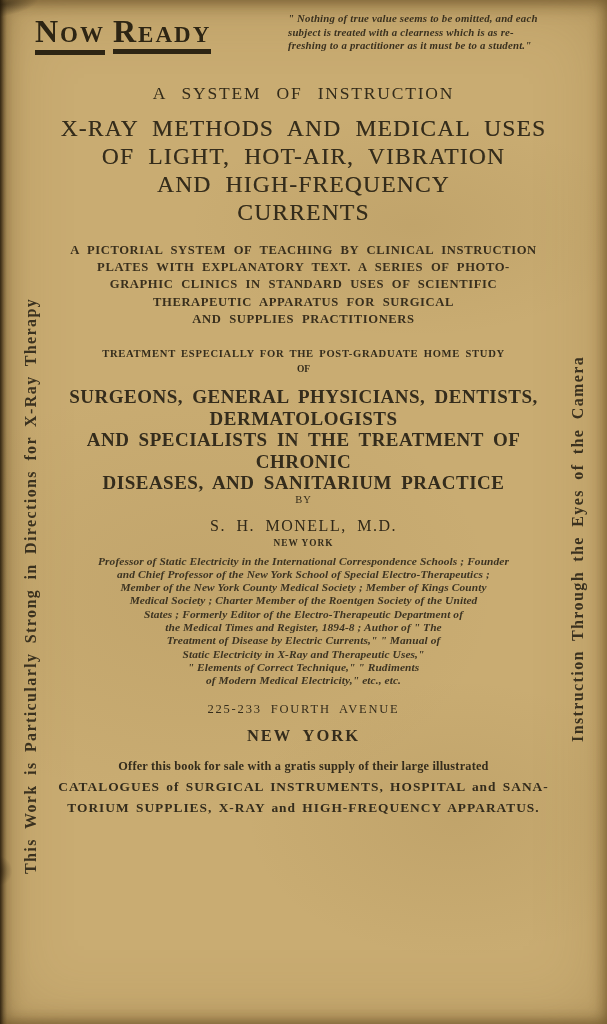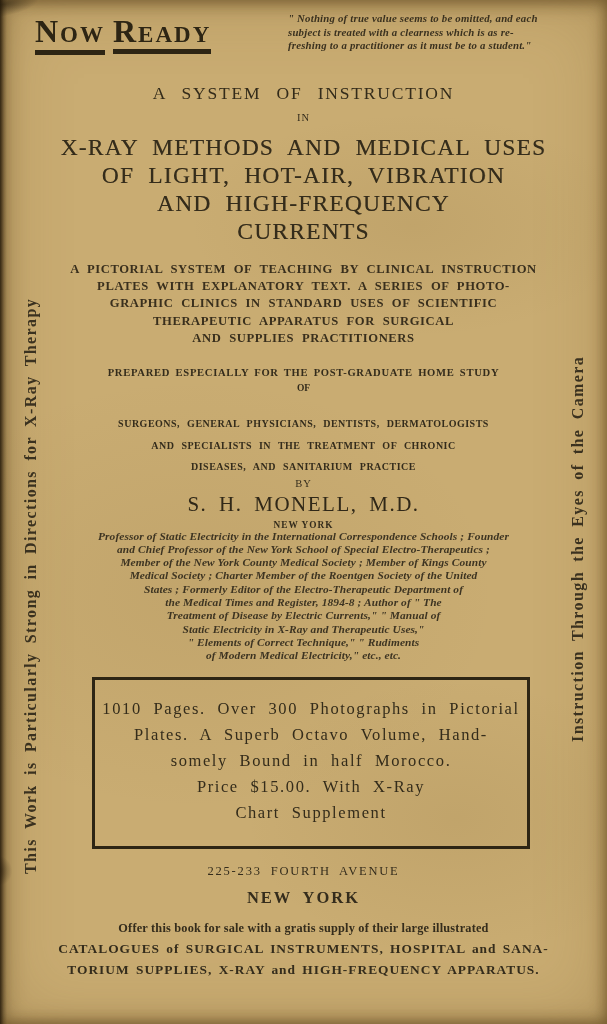--- a/index.html
+++ b/index.html
@@ -65,26 +65,26 @@
 
   .system   { margin-top:83px; font-size:17.5px; letter-spacing:1.8px; word-spacing:9px; color:#332b1a; }
   .in-word  { margin-top:8px; font-size:10.5px; letter-spacing:1px; }
   .main-title { margin:10px 0 0 0; font-size:23.5px; font-weight:400; line-height:28px;
                 letter-spacing:1.2px; word-spacing:7px; color:#342c1b;
                 text-shadow:0.3px 0.3px 0.4px rgba(52,44,28,0.55); }
   .subtitle { margin-top:16px; font-size:12.6px; font-weight:600; line-height:17.2px;
               letter-spacing:0.6px; word-spacing:4px; color:#392f1d; }
   .prepared { margin-top:20px; font-size:10.6px; font-weight:700; letter-spacing:0.7px; word-spacing:2px; }
   .of-word  { margin-top:5px; font-size:9.5px; font-weight:700; }
-  .audience { margin-top:20px; font-size:10px; font-weight:600; line-height:21.5px;
+  .audience { margin-top:12px; font-size:19px; font-weight:600; line-height:21.5px;
               letter-spacing:0.5px; word-spacing:4px; }
   .by-word  { margin-top:0; font-size:10.5px; letter-spacing:1px; }
-  .author-name { margin-top:3px; font-size:21px; letter-spacing:1.5px; word-spacing:5px; color:#302818; }
+  .author-name { margin-top:12px; font-size:16px; letter-spacing:1.5px; word-spacing:5px; color:#302818; }
   .author-city { margin-top:3px; font-size:9.3px; font-weight:700; letter-spacing:1px; }
-  .credentials { font-style:italic; font-size:11.4px; font-weight:600;
+  .credentials { margin-top:7px; font-style:italic; font-size:11.4px; font-weight:600;
                  line-height:13.3px; color:#3d3422; letter-spacing:0.1px; }
 
   .offer-box {
     margin:15px 0 0 37px; width:424px; border:3px solid #2d2514;
     padding:16px 4px 20px 4px;
     font-size:16.5px; line-height:26px; letter-spacing:1.6px; word-spacing:6px;
     color:#342c1b;
   }
 
   .company  { margin-top:17px; font-size:21px; letter-spacing:2.6px; word-spacing:7px; color:#302818; }
@@ -111,38 +111,37 @@
     </div>
     <div class="quote">
       <div>" Nothing of true value seems to be omitted, and each</div>
       <div>subject is treated with a clearness which is as re-</div>
       <div>freshing to a practitioner as it must be to a student."</div>
     </div>
   </div>
 
   <div class="center">
     <div class="system">A SYSTEM OF INSTRUCTION</div>
-    <div class="in-word">IN</div>
 
     <h1 class="main-title">
       <div>X-RAY METHODS AND MEDICAL USES</div>
       <div>OF LIGHT, HOT-AIR, VIBRATION</div>
       <div>AND HIGH-FREQUENCY</div>
       <div>CURRENTS</div>
     </h1>
 
     <div class="subtitle">
       <div>A PICTORIAL SYSTEM OF TEACHING BY CLINICAL INSTRUCTION</div>
       <div>PLATES WITH EXPLANATORY TEXT.  A SERIES OF PHOTO-</div>
       <div>GRAPHIC CLINICS IN STANDARD USES OF SCIENTIFIC</div>
       <div>THERAPEUTIC APPARATUS FOR SURGICAL</div>
       <div>AND SUPPLIES PRACTITIONERS</div>
     </div>
 
-    <div class="prepared">PREPARED ESPECIALLY FOR THE POST-GRADUATE HOME STUDY</div>
+    <div class="prepared">TREATMENT ESPECIALLY FOR THE POST-GRADUATE HOME STUDY</div>
     <div class="of-word">OF</div>
     <div class="audience">
       <div>SURGEONS, GENERAL PHYSICIANS, DENTISTS, DERMATOLOGISTS</div>
       <div>AND SPECIALISTS IN THE TREATMENT OF CHRONIC</div>
       <div>DISEASES, AND SANITARIUM PRACTICE</div>
     </div>
 
     <div class="by-word">BY</div>
     <div class="author-name">S. H. MONELL, M.D.</div>
     <div class="author-city">NEW YORK</div>
@@ -153,27 +152,20 @@
       <div>Member of the New York County Medical Society ; Member of Kings County</div>
       <div>Medical Society ; Charter Member of the Roentgen Society of the United</div>
       <div>States ; Formerly Editor of the Electro-Therapeutic Department of</div>
       <div>the Medical Times and Register, 1894-8 ;  Author of " The</div>
       <div>Treatment of Disease by Electric Currents," " Manual of</div>
       <div>Static Electricity in X-Ray and Therapeutic Uses,"</div>
       <div>" Elements of Correct Technique," " Rudiments</div>
       <div>of Modern Medical Electricity," etc., etc.</div>
     </div>
 
-    <div class="offer-box">
-      <div>1010 Pages.   Over 300 Photographs in Pictorial</div>
-      <div>Plates.  A Superb Octavo Volume, Hand-</div>
-      <div>somely Bound in half Morocco.</div>
-      <div>Price $15.00.  With X-Ray</div>
-      <div>Chart Supplement</div>
-    </div>
 
     <div class="address">225-233 FOURTH AVENUE</div>
     <div class="pub-city">NEW YORK</div>
     <div class="offer-line">Offer this book for sale with a gratis supply of their large illustrated</div>
     <div class="catalog">
       <div>CATALOGUES of SURGICAL INSTRUMENTS, HOSPITAL and SANA-</div>
       <div>TORIUM SUPPLIES, X-RAY and HIGH-FREQUENCY APPARATUS.</div>
     </div>
   </div>
 </div>

